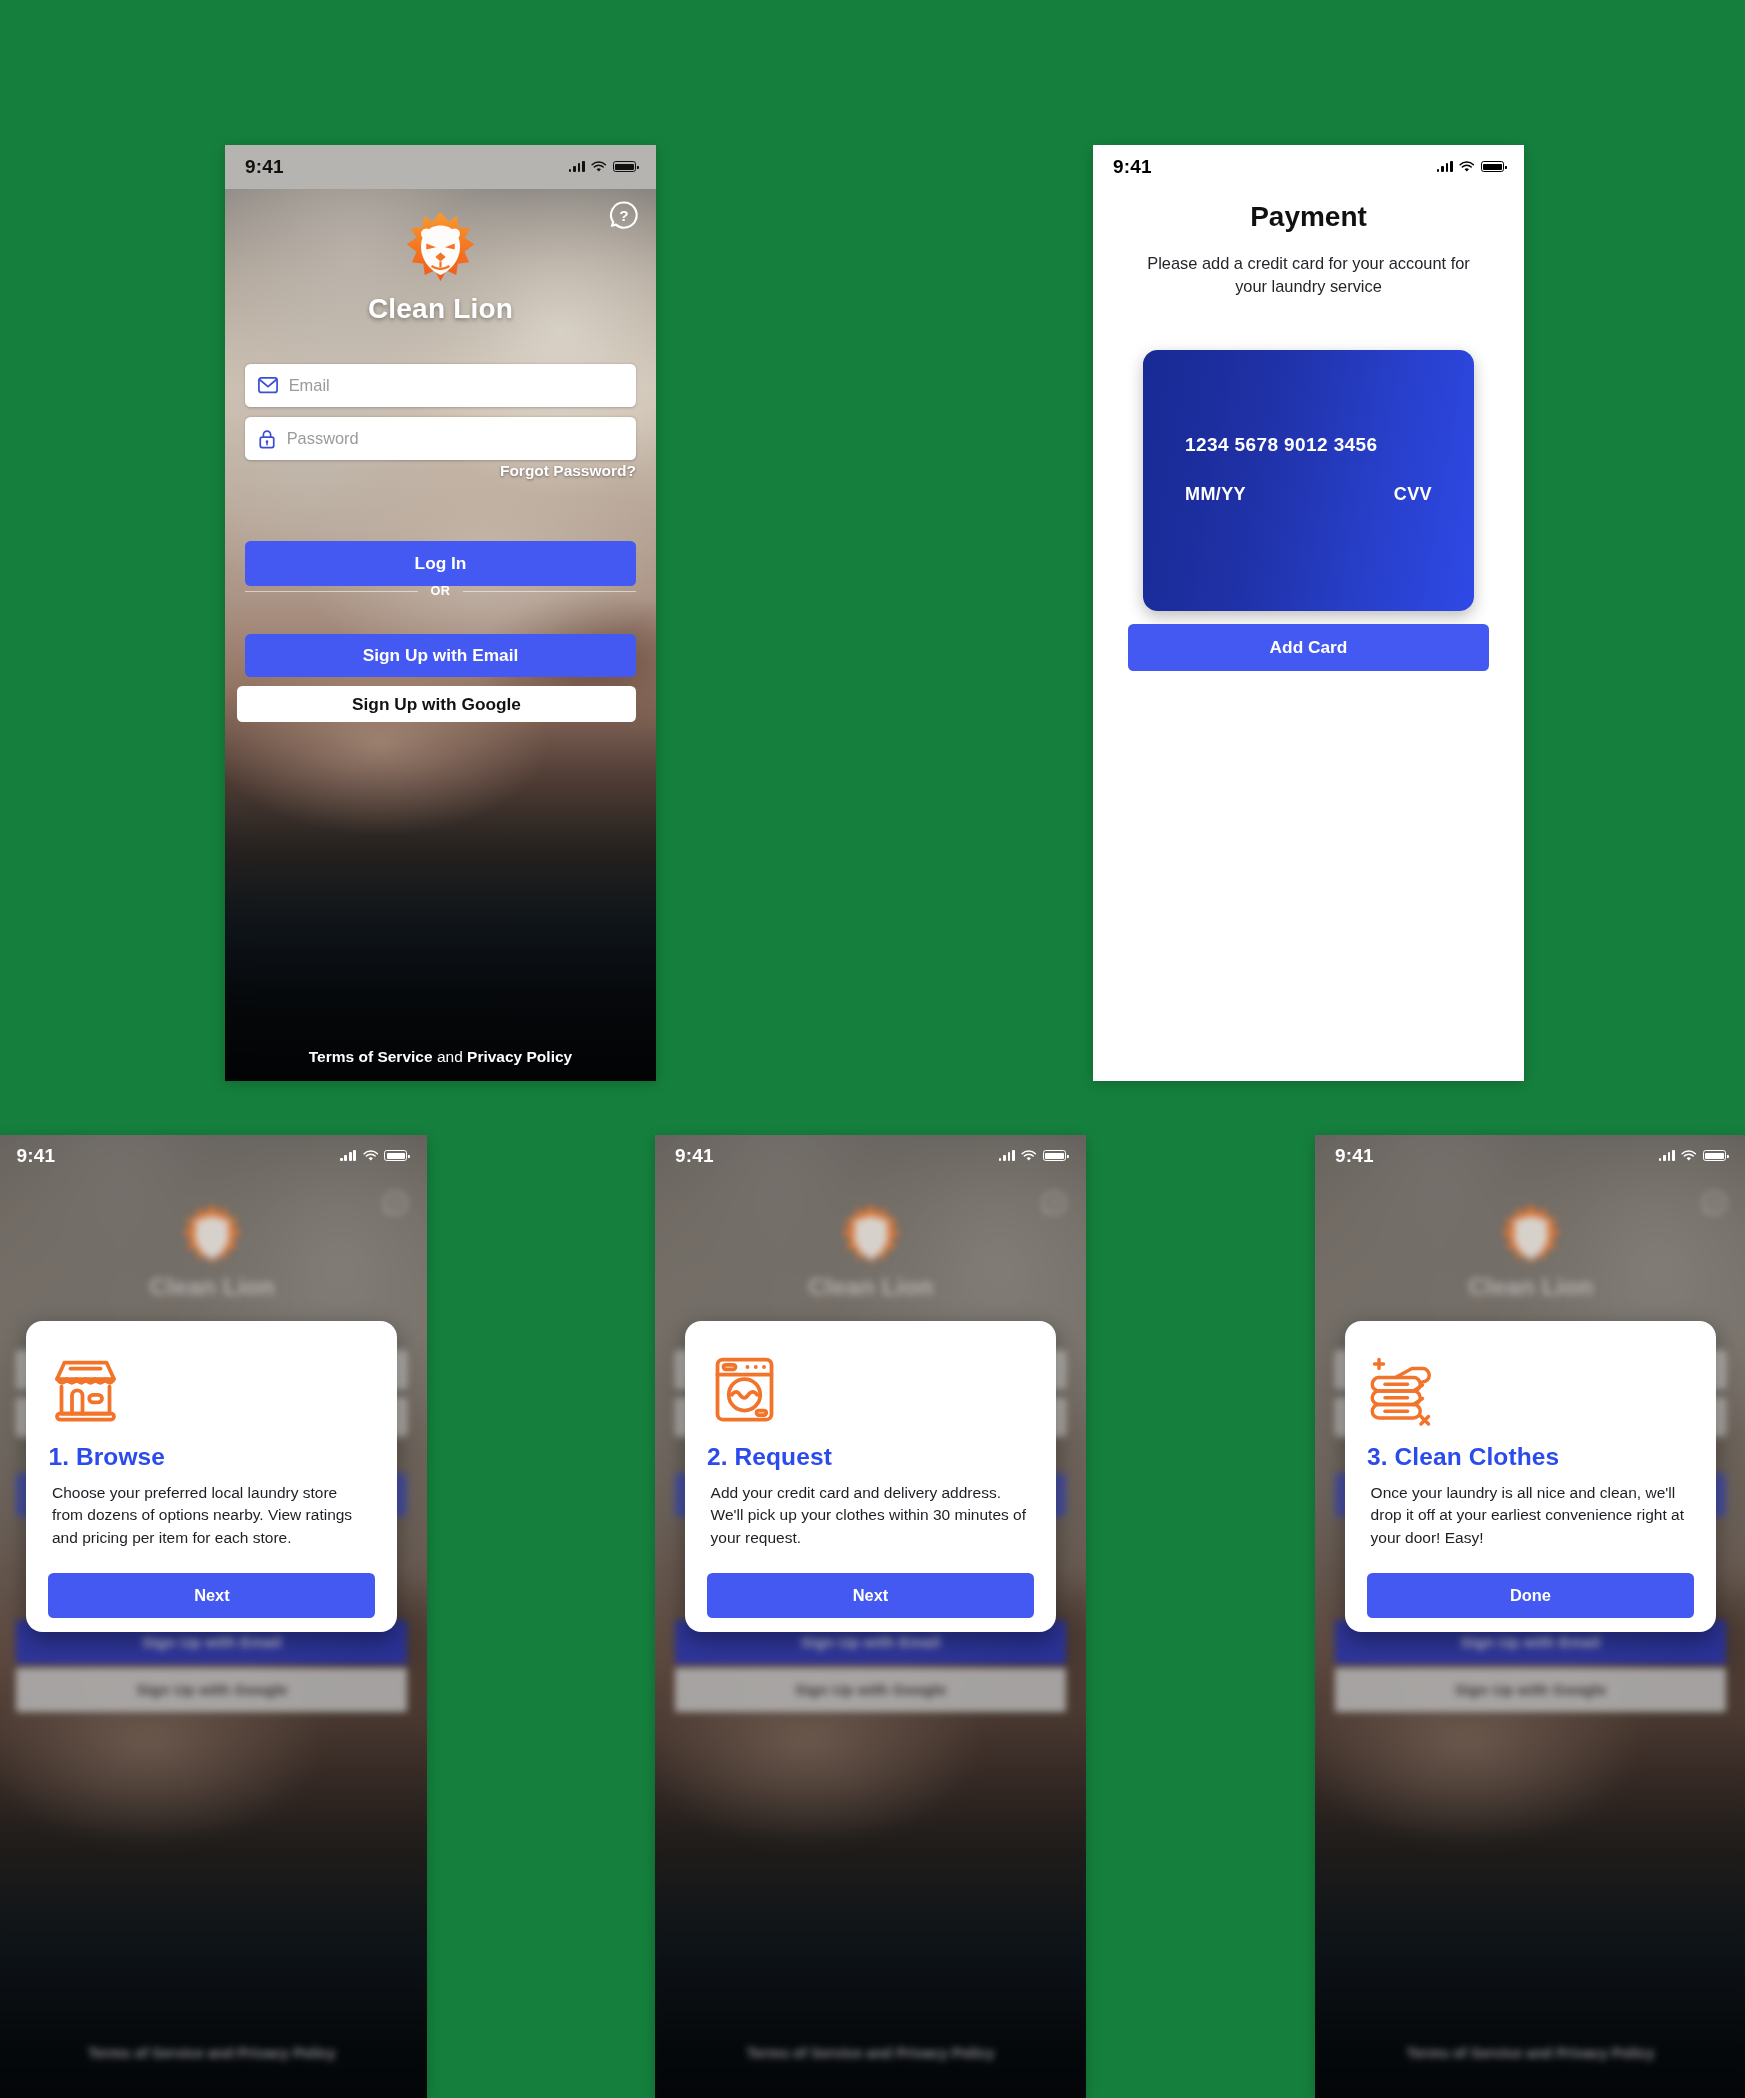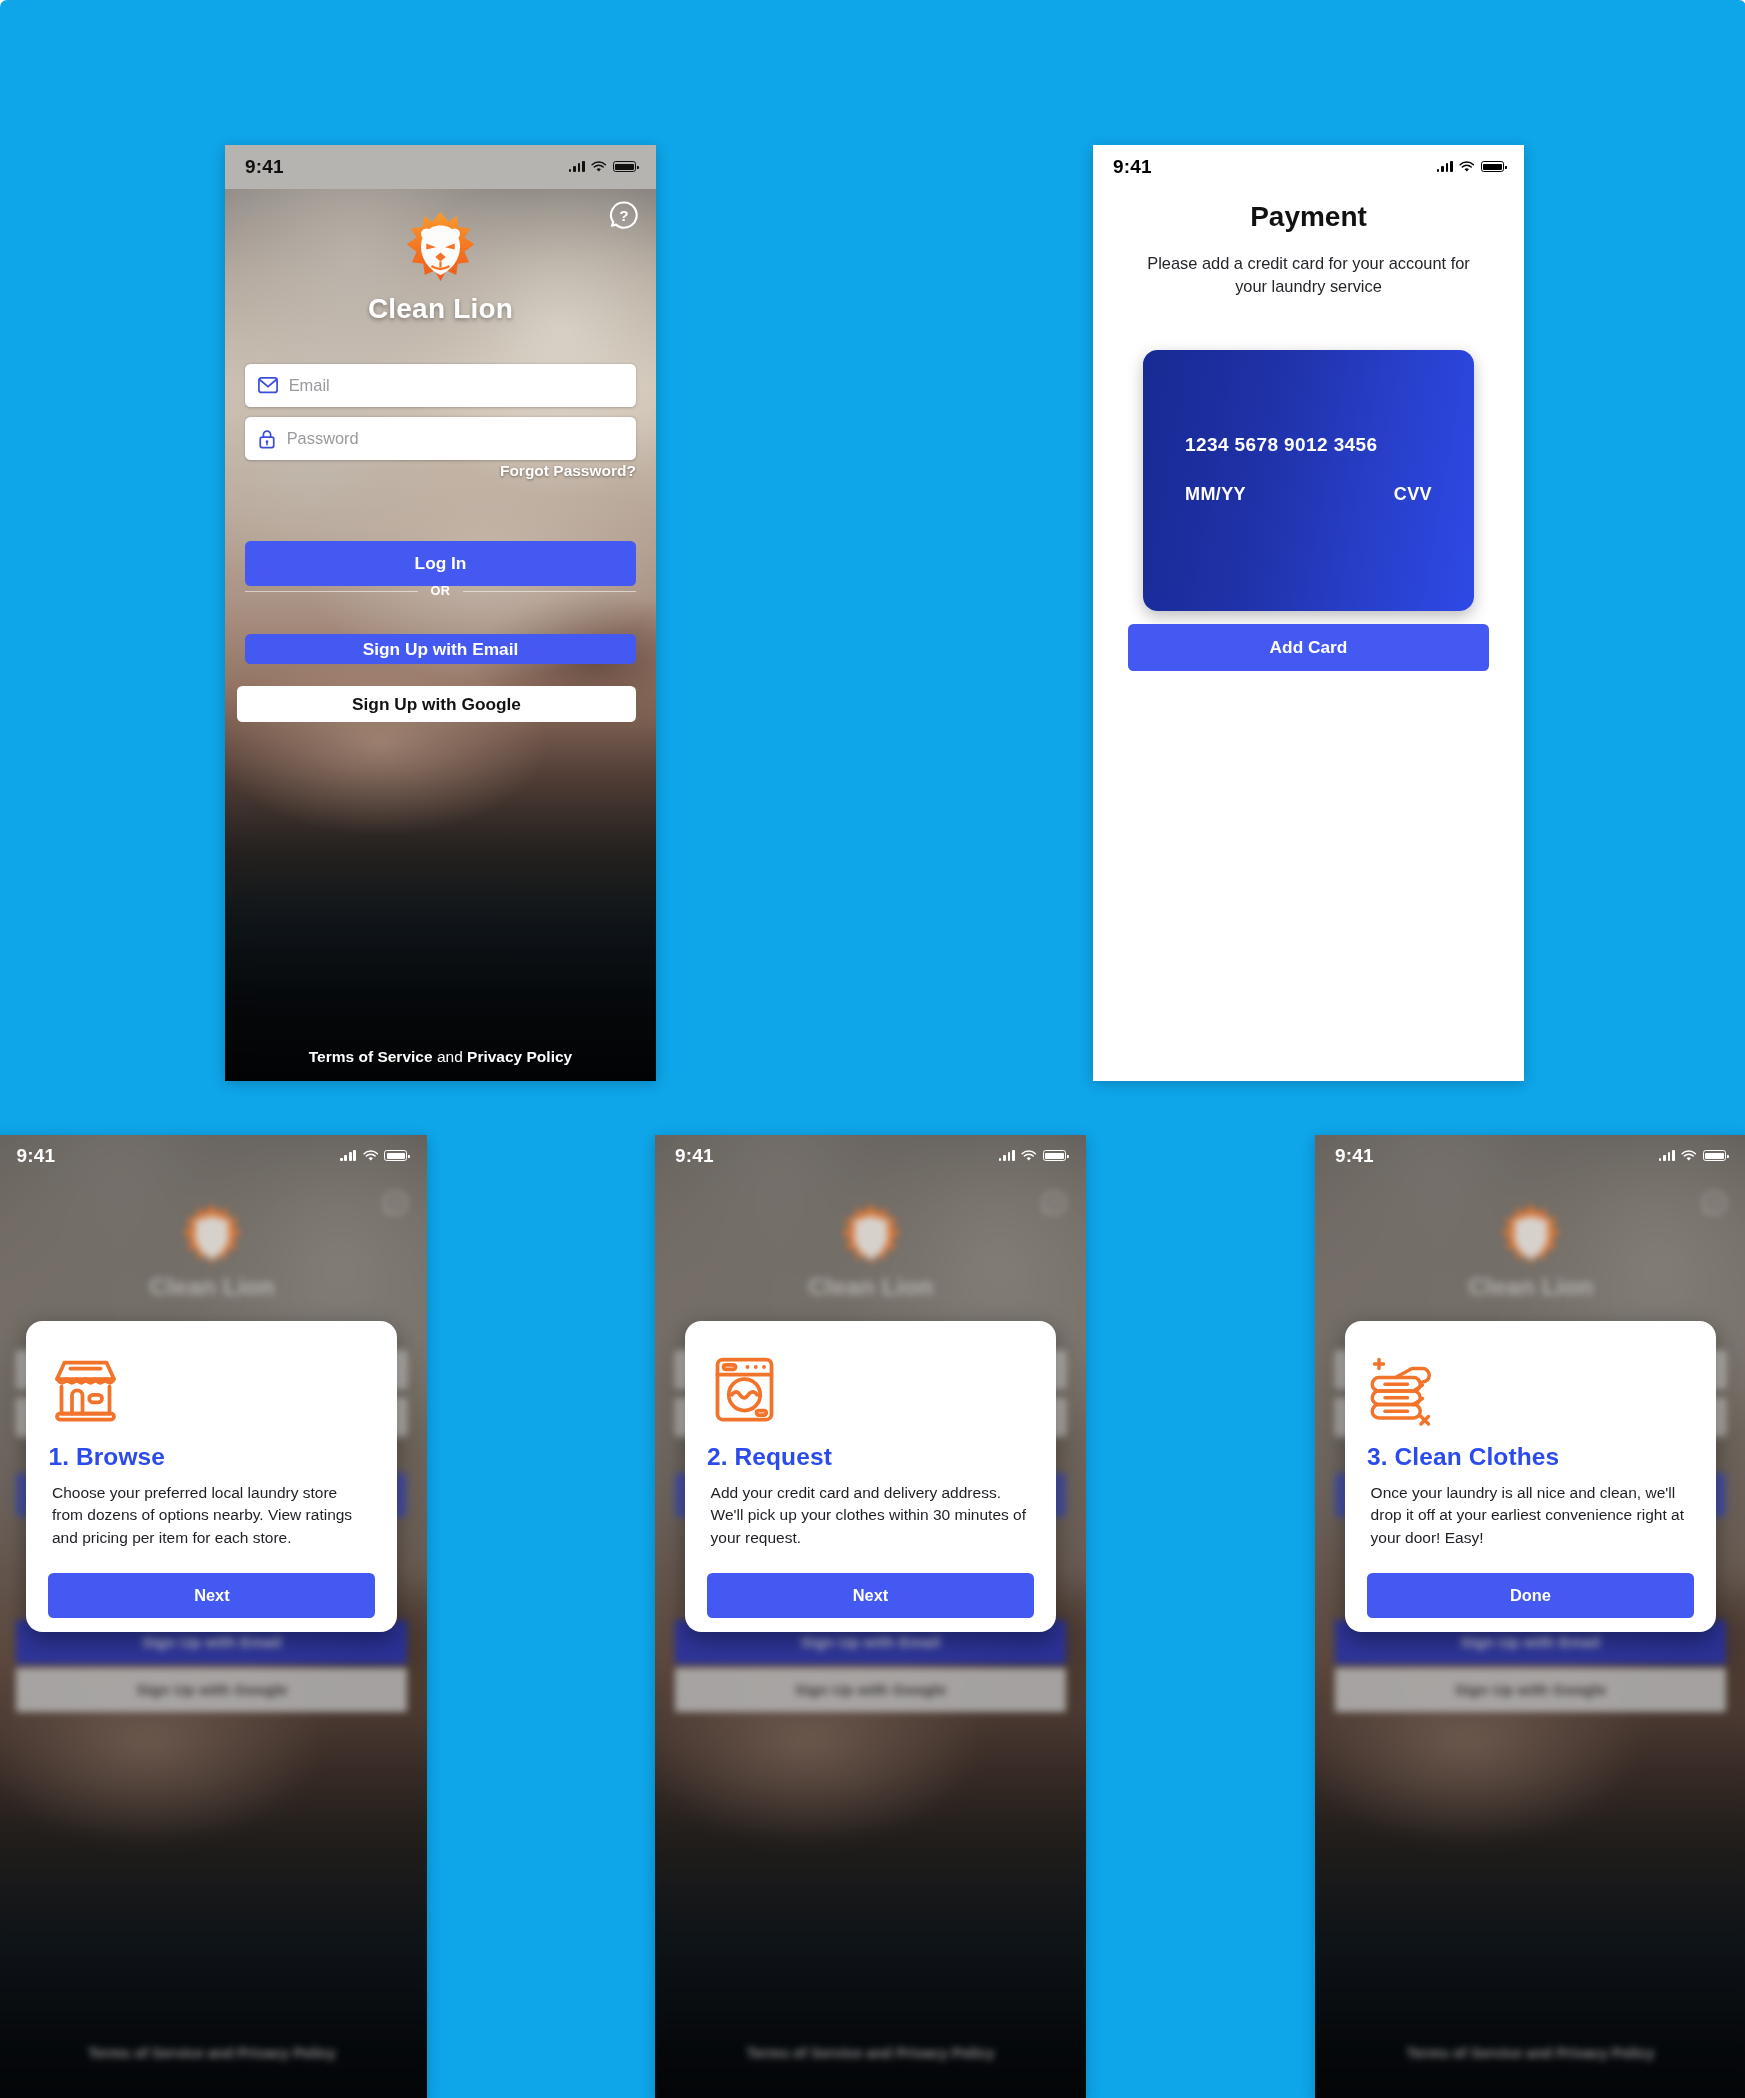--- a/index.html
+++ b/index.html
@@ -2,21 +2,21 @@
 <html style="font-size:14.5px"><head>
 <meta charset="utf-8">
 <style>
   * { box-sizing: border-box; margin: 0; padding: 0; }
   html, body {
     width: 1746px; height: 2098px;
     background: #ffffff;
     font-family: "Liberation Sans", sans-serif;
     overflow: hidden;
   }
-  .canvas { position: relative; width: 1746px; height: 2098px; background: #0ea5e9; border-radius: 7px; }
+  .canvas { position: relative; width: 1746px; height: 2098px; background: #15803d; }
 
   
   .phone { position: absolute; overflow: hidden; background: #fff; }
   .phone.shadow { box-shadow: 0 2.7px 12.7px rgba(0,0,0,.22); }
 
   
   .statusbar {
     position: absolute; left: 0; top: 0; width: 100%;
     display: flex; align-items: center; justify-content: space-between;
     padding: 0 20px;
@@ -81,21 +81,21 @@
   .btn {
     display:flex; align-items:center; justify-content:center;
     border-radius: 5.5px; font-weight: 700; cursor: pointer; user-select:none;
   }
   .btn-primary { background:#4458f2; color:#fff; }
   .btn-white { background:#fff; color:#121212; }
   #login-btn { position:absolute; left:20px; right:20px; top: 304px; height: 45px; font-size: 17.3px; margin-top: 48px; }
   .or-row { position:absolute; left:20px; right:20px; top: 395px; display:flex; align-items:center; gap:12.7px; }
   .or-row .ln { flex:1; height:0.9px; background: rgba(255,255,255,.55); }
   .or-row .or { color:#fff; font-size: 12.7px; font-weight: 600; letter-spacing:0.5px; }
-  #signup-email-btn { position:absolute; left:20px; right:20px; top: 445px; height: 30px; font-size: 17.3px; }
+  #signup-email-btn { position:absolute; left:20px; right:20px; top: 445px; height: 43px; font-size: 17.3px; }
   #signup-google-btn { position:absolute; left:12px; right:20px; top: 497px; height: 36px; font-size: 17.3px; }
   .legal { position:absolute; left:0; right:0; bottom: 15.5px; text-align:center; color:#fff; font-size: 15.5px; }
   .legal b { font-weight: 700; }
   .legal span.and { font-weight: 400; }
 
   
   #payment-screen { left: 1093px; top: 145px; width: 431px; height: 936px; background:#fff; }
   #payment-screen .statusbar { height: 44px; color:#000; font-size: 19px; background: #fff; }
   .pay-title { position:absolute; left:0; right:0; top: 56px; text-align:center; font-size: 28px; font-weight: 700; color:#111; }
   .pay-sub { position:absolute; left: 40px; right: 40px; top: 107px; text-align:center;

